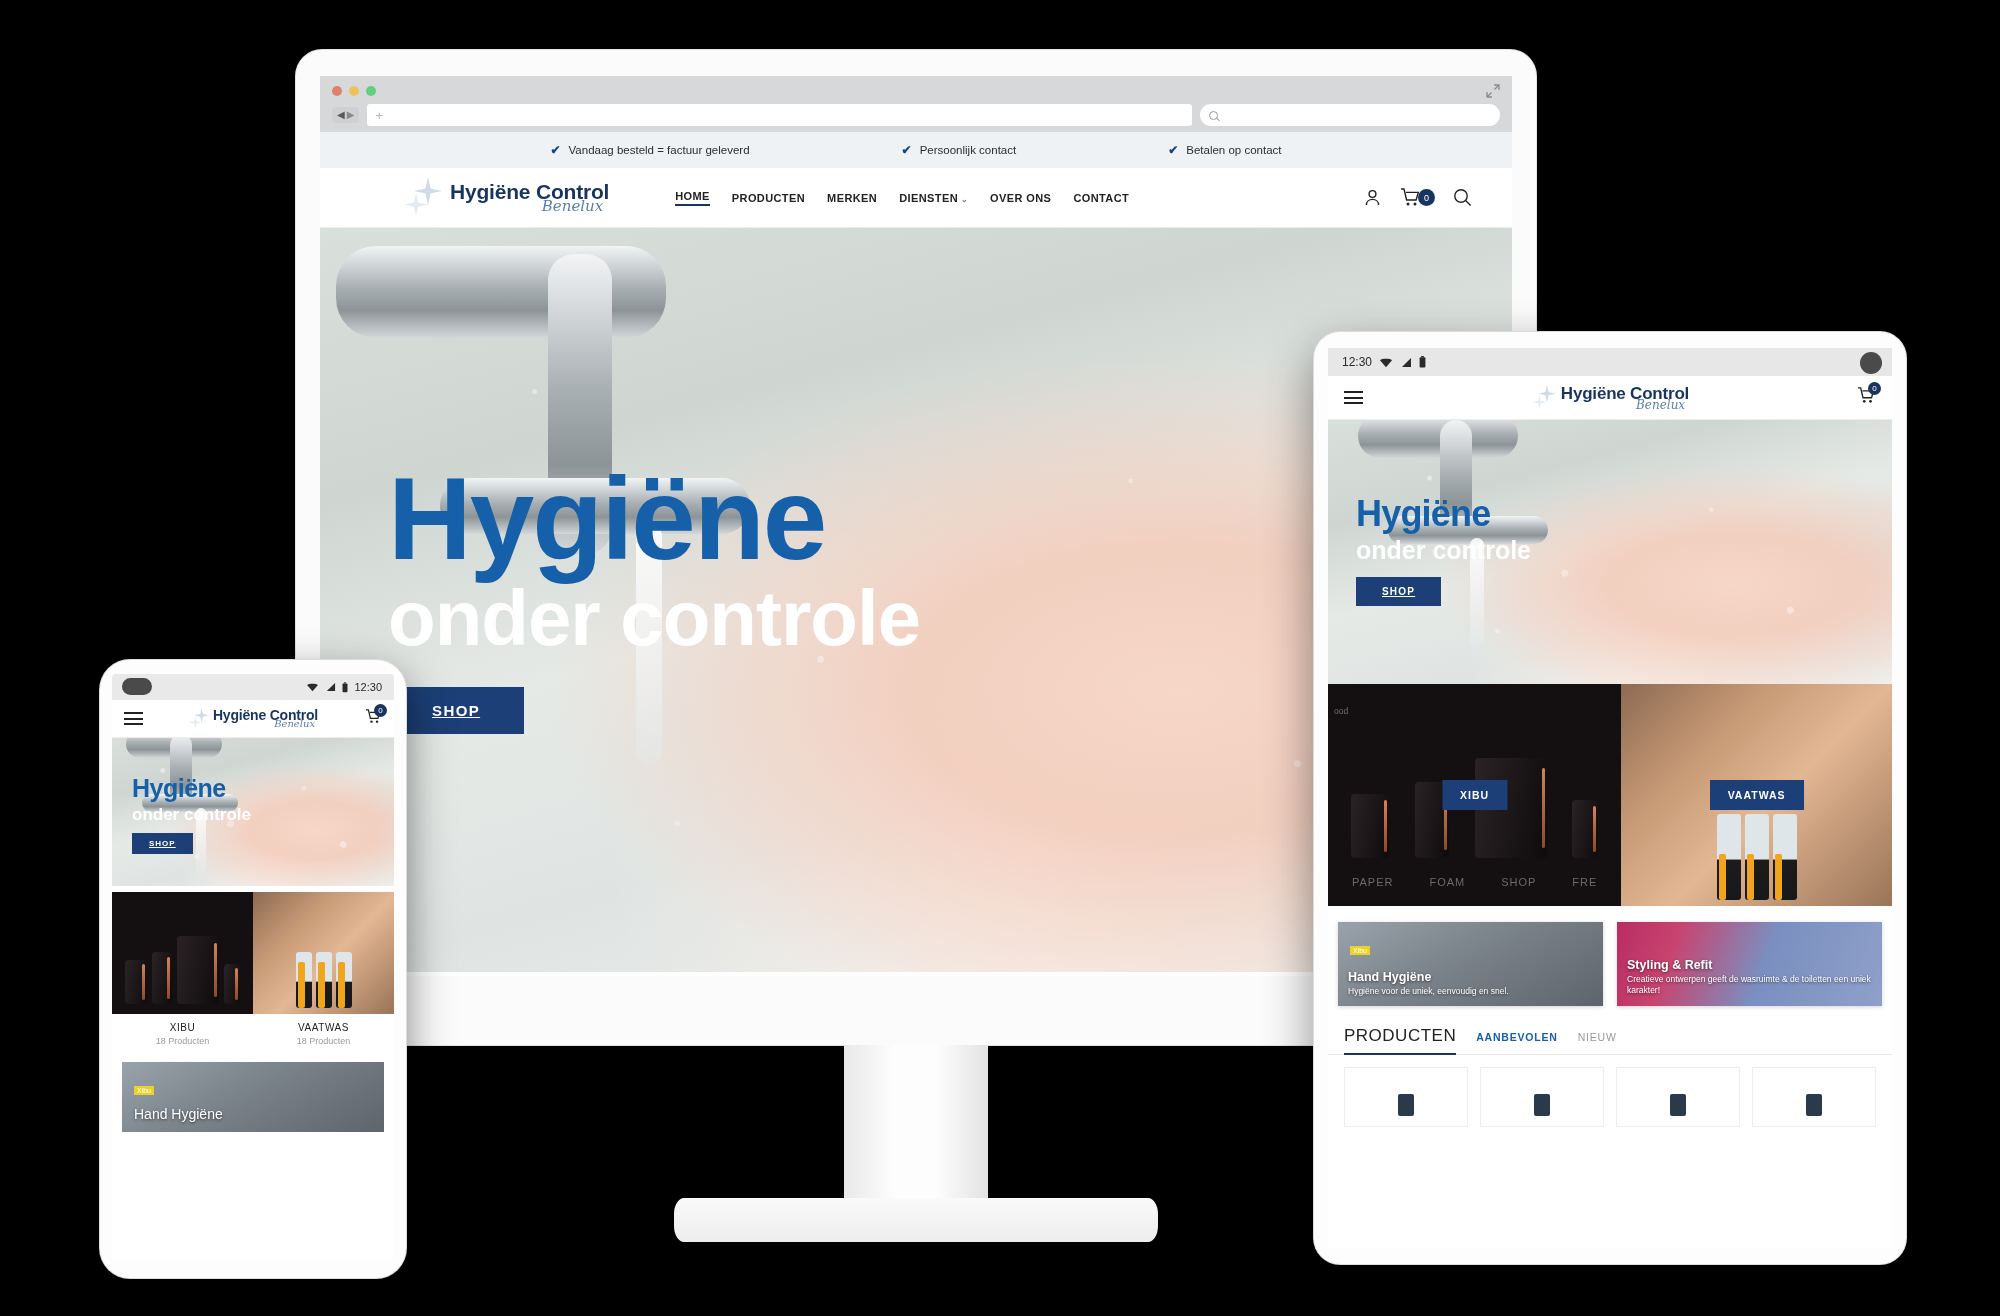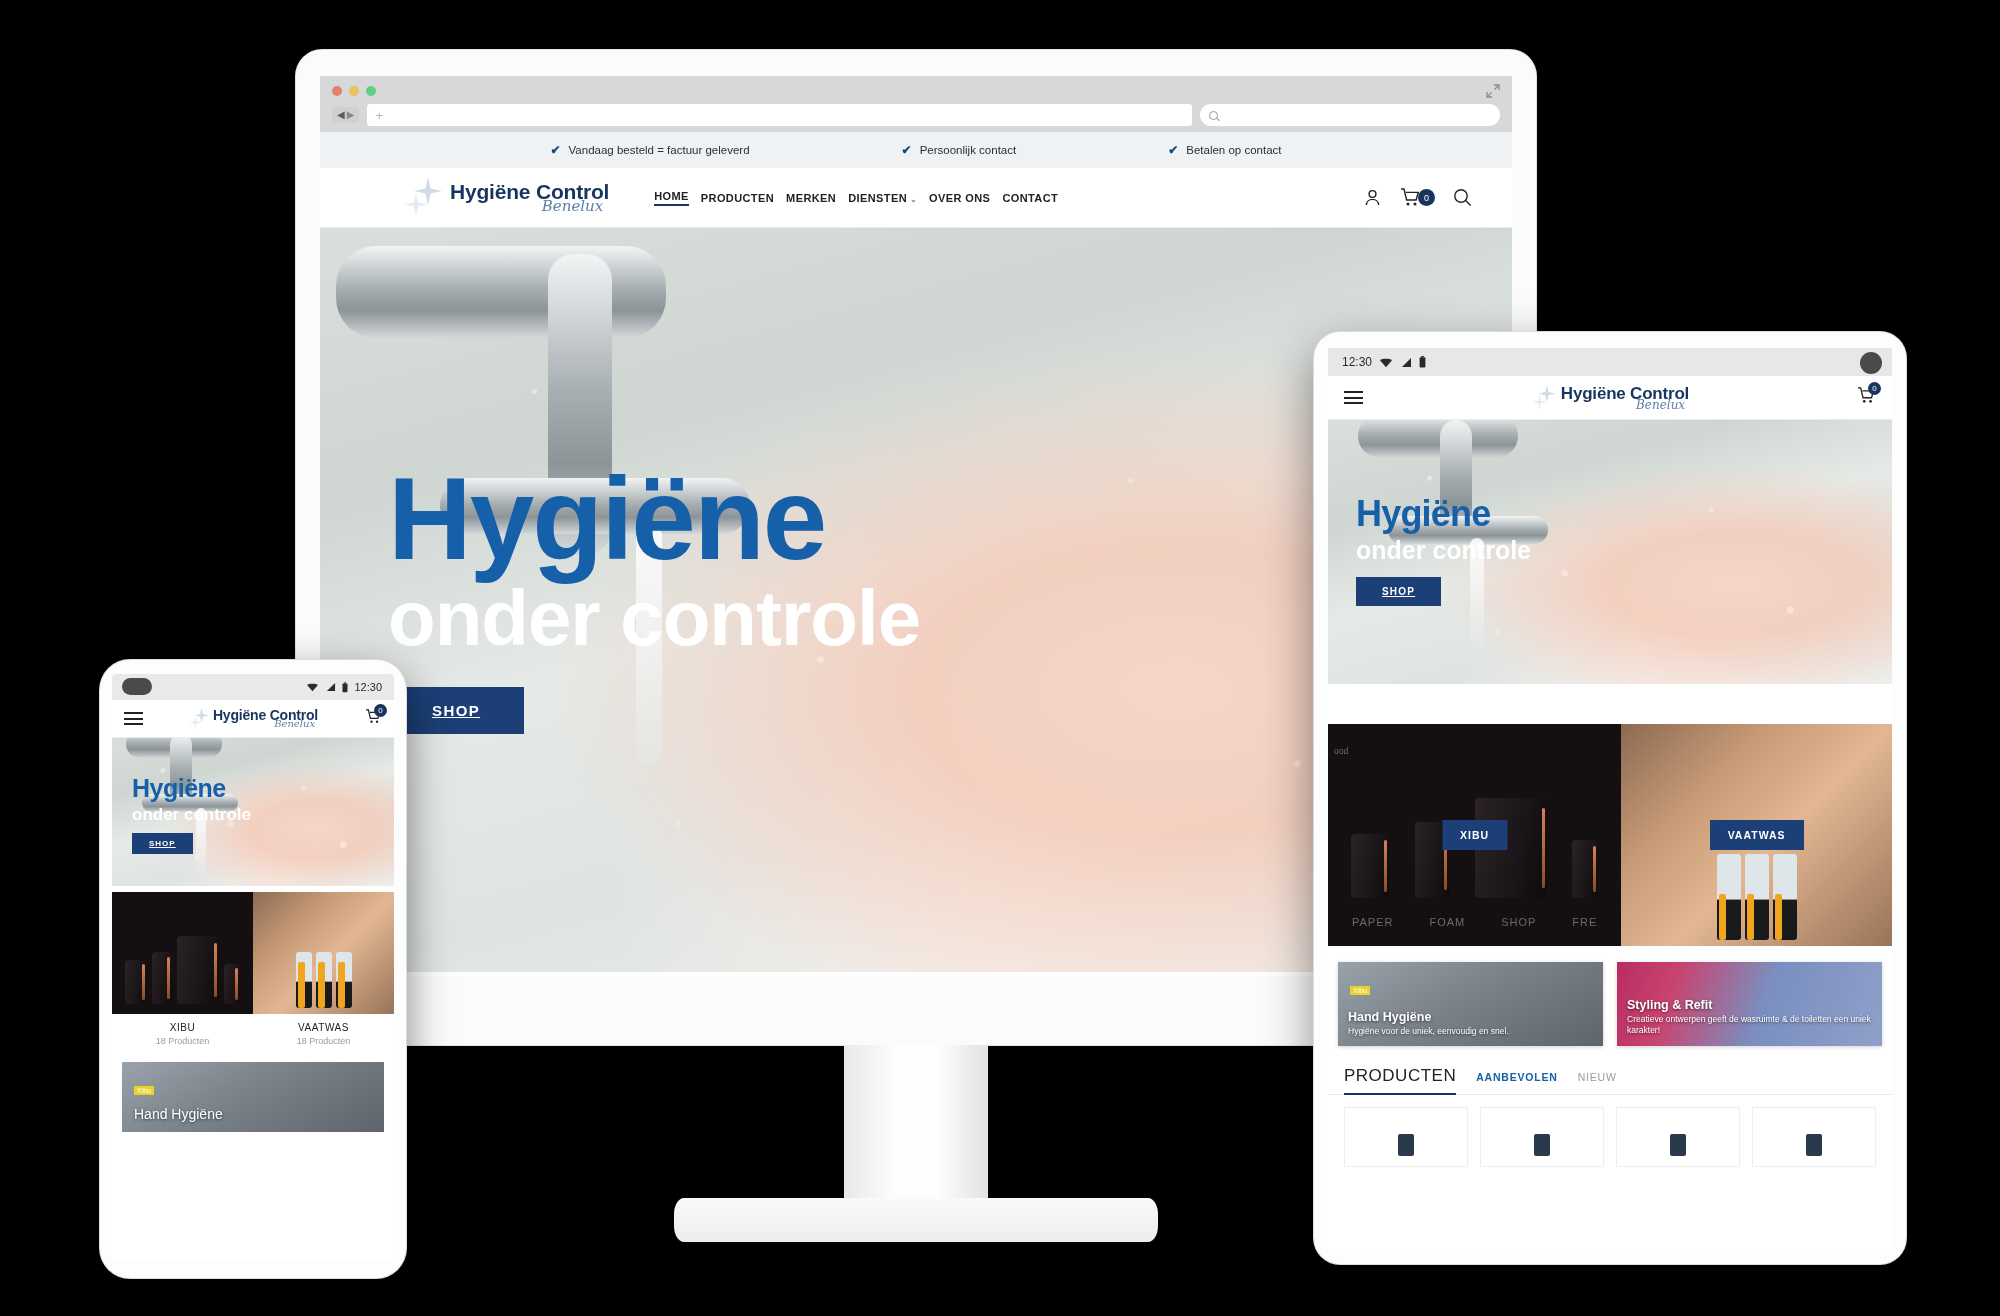--- a/index.html
+++ b/index.html
@@ -58,21 +58,21 @@
   .chk{ color:#12467f; font-size:12px; font-weight:bold; }
 
   
   .dheader{ background:#fff; height:60px; display:flex; align-items:center; padding:0 40px; border-bottom:1px solid #ececec;}
   .logo{ display:flex; align-items:center; gap:6px; margin-left:42px;}
   .spark{ position:relative; width:42px; height:46px;}
   .spark svg{ position:absolute; left:0; top:0;}
   .logotext{ display:flex; flex-direction:column; line-height:1;}
   .logo-main{ font-size:21px; font-weight:bold; color:#17355f; letter-spacing:-0.2px;}
   .logo-sub{ font-family:"DejaVu Serif", serif; font-style:italic; font-size:15px; color:#5b7fa6; text-align:right; margin-top:-3px; margin-right:6px;}
-  .dnav{ display:flex; align-items:center; gap:12px; margin-left:45px; }
+  .dnav{ display:flex; align-items:center; gap:22px; margin-left:66px; }
   .dnav a{ font-size:11px; font-weight:bold; color:#222; letter-spacing:0.4px; text-decoration:none; white-space:nowrap;}
   .dnav a.active{ border-bottom:2px solid #17355f; padding-bottom:2px;}
   .caret{ font-size:8px; color:#777; margin-left:3px;}
   .dicons{ margin-left:auto; display:flex; align-items:center; gap:18px; }
   .dicons svg{ display:block; }
   .cartwrap{ position:relative; display:flex; align-items:center;}
   .badge{ background:#17355f; color:#fff; border-radius:50%; width:17px; height:17px; font-size:9px; display:flex; align-items:center; justify-content:center; margin-left:-3px;}
 
   
   .dhero{ position:relative; height:744px; overflow:hidden; }
@@ -112,21 +112,21 @@
   .t-logo{ position:absolute; left:50%; transform:translateX(-50%); display:flex; align-items:center; gap:4px;}
   .t-logo .logo-main{ font-size:17px;}
   .t-logo .logo-sub{ font-size:12px; margin-right:4px;}
   .t-cart{ margin-left:auto; position:relative;}
   .mini-badge{ position:absolute; right:-5px; top:-5px; background:#17355f; color:#fff; border-radius:50%; width:13px; height:13px; font-size:8px; display:flex; align-items:center; justify-content:center;}
   .t-hero{ position:relative; height:264px; overflow:hidden;}
   .t-hero-copy{ position:absolute; left:28px; top:76px;}
   .t-h1{ font-size:36px; font-weight:bold; color:#1560a8; line-height:1; letter-spacing:-.8px;}
   .t-h2{ font-size:25px; font-weight:bold; color:#fff; line-height:1; margin-top:6px;}
   .t-shop{ margin-top:14px; display:inline-block; background:#1b3f76; color:#fff; font-size:10px; font-weight:bold; letter-spacing:1.2px; padding:9px 26px;}
-  .t-cats{ display:flex; height:222px;margin-top:40px; }
+  .t-cats{ display:flex; height:222px; }
   .cat{ position:relative; overflow:hidden; }
   .cat.xibu{ flex:0 0 52%; background:#141012;}
   .cat.vaat{ flex:1; }
   .cat-pill{ position:absolute; left:50%; top:50%; transform:translate(-50%,-50%); background:#1b3f76; color:#fff; font-size:10.5px; font-weight:bold; letter-spacing:1px; padding:9px 18px; white-space:nowrap;}
   .disp-row{ position:absolute; left:0; bottom:48px; width:100%; height:120px; display:flex; align-items:flex-end; justify-content:space-around; padding:0 10px;}
   .disp-labels{ position:absolute; left:0; bottom:18px; width:100%; display:flex; justify-content:space-around; padding:0 6px;}
   .disp-labels span{ font-size:11px; color:#6a6a6a; letter-spacing:1px;}
   .foodlbl{ position:absolute; left:6px; top:22px; font-size:8.5px; color:#6f6f6f;}
   .vaat-bg{ position:absolute; inset:0; background:linear-gradient(135deg,#8d6a52 0%,#c79a76 30%,#e3b793 55%,#9a7458 100%);}
   .vaat-units{ position:absolute; left:50%; bottom:6px; transform:translateX(-50%); display:flex; gap:4px;}

